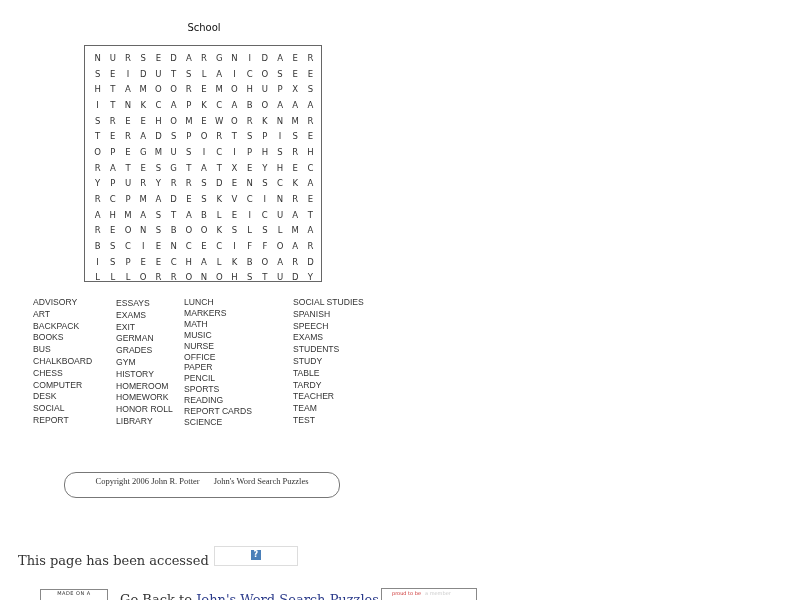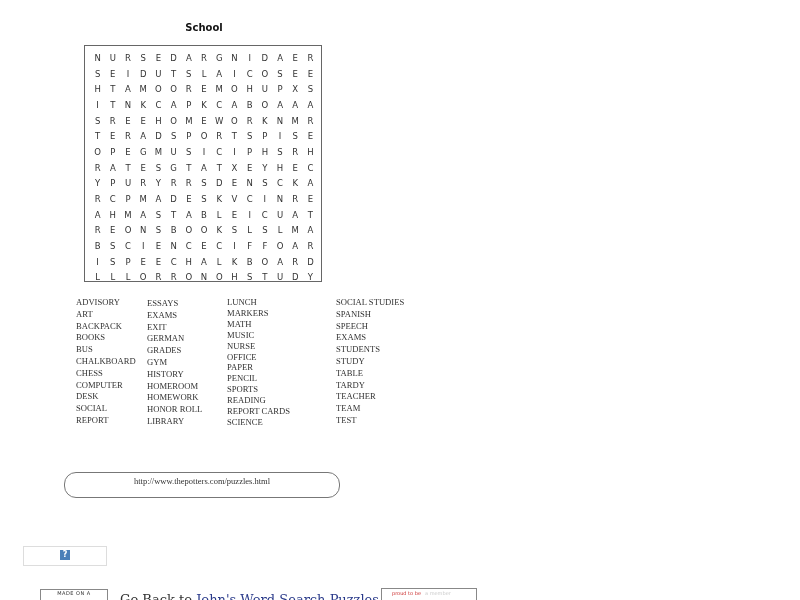--- a/index.html
+++ b/index.html
@@ -14,21 +14,21 @@
       color: #222;
     }
     .title {
       position: absolute;
       left: 84px;
       width: 240px;
       top: 22px;
       text-align: center;
       font-family: "DejaVu Sans", sans-serif;
       font-size: 10px;
-      font-weight: bold;
+      font-weight: normal;
       color: #111;
     }
     .grid-box {
       position: absolute;
       left: 84px;
       top: 45px;
       width: 238px;
       height: 237px;
       border: 1.5px solid #666;
       box-sizing: border-box;
@@ -43,29 +43,28 @@
       width: 15.3px;
       text-align: center;
       font-family: "DejaVu Sans", sans-serif;
       font-size: 8.5px;
       color: #333;
       letter-spacing: 0;
     }
     .wordlist {
       position: absolute;
       top: 297px;
-      font-family: Liberation Serif, serif;
+      font-family: Liberation Sans, sans-serif;
       font-size: 8.6px;
       color: #333;
       line-height: 11.8px;
-      margin-left: 43px;
     }
     .wordlist div { white-space: nowrap; }
     .col0 { left: 33px; }
-    .col1 { left: 104px; top: 298px; }
+    .col1 { left: 116px; top: 298px; }
     .col2 { left: 184px; line-height: 10.9px; }
     .col3 { left: 293px; }
     .copyright {
       position: absolute;
       left: 64px;
       top: 472px;
       width: 276px;
       height: 26px;
       border: 1px solid #777;
       border-radius: 12px;
@@ -469,24 +468,27 @@
     <div>STUDENTS</div>
     <div>STUDY</div>
     <div>TABLE</div>
     <div>TARDY</div>
     <div>TEACHER</div>
     <div>TEAM</div>
     <div>TEST</div>
   </div>
 
 <div class="copyright">
-  <div>http://www.thepotters.com/puzzles.html</div>
+  <div class="line1">
+    <span>Copyright 2006 John R. Potter</span><span class="gap"></span><span>John's Word Search Puzzles</span>
+  </div>
 </div>
 
 <div class="access">
+  <span>This page has been accessed</span>
   <span class="counter">
     <span class="q">?</span>
   </span>
 </div>
 
 <div class="made-badge">
   <span>MADE ON A</span>
 </div>
 
 <div class="goback">

